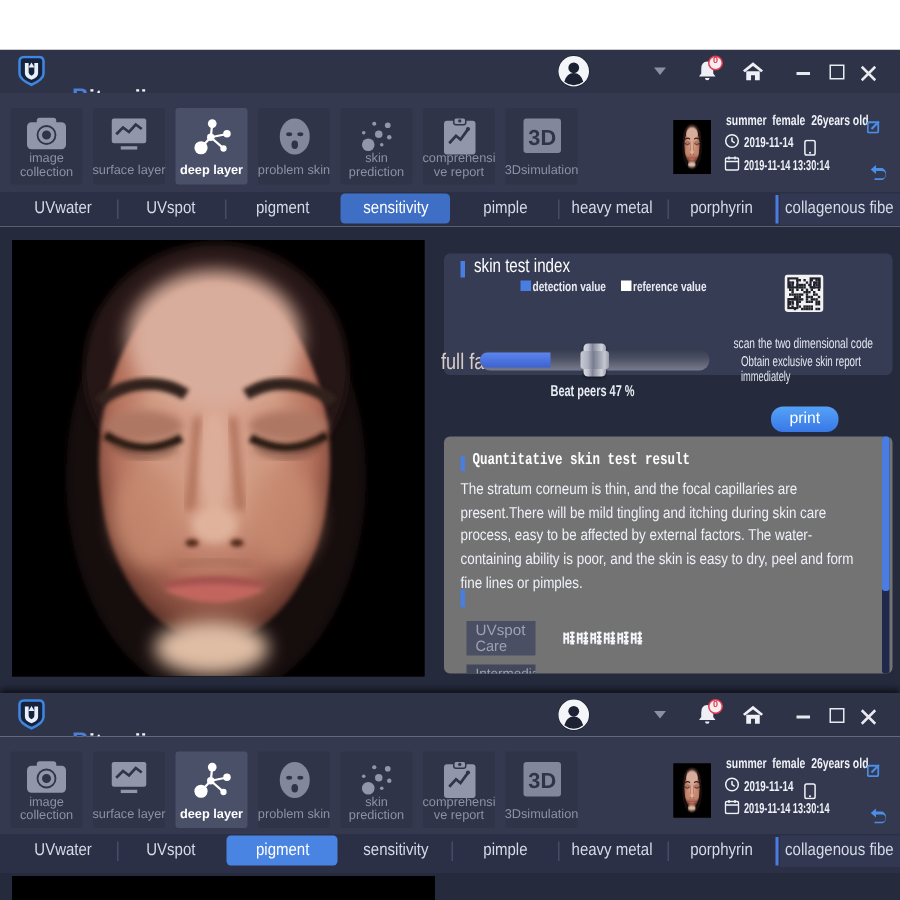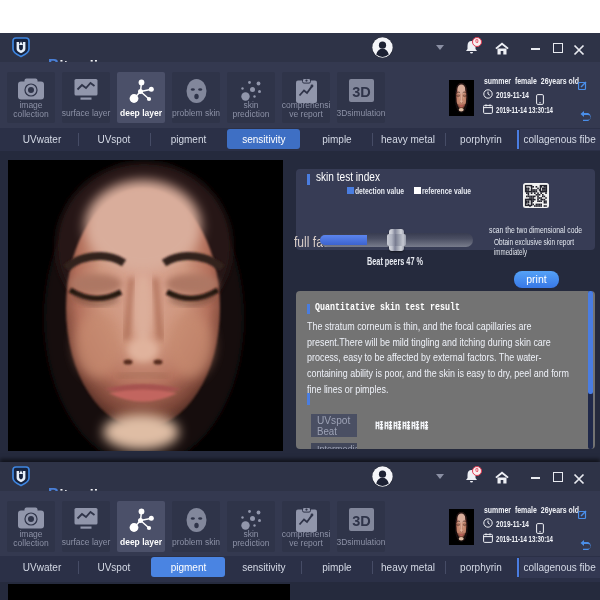--- a/index.html
+++ b/index.html
@@ -432,21 +432,21 @@
       <div class="fill"></div>
       <div class="handle"></div>
       <div class="leg" style="left:71px; top:86px; font-size:10.5px;"><span class="sx" id="t_bp" style="transform: scaleX(0.695247);">Beat peers 47 %</span></div>
     </div>
 
     <div class="card" id="card2" style="top:140px; height:158px;">
       <div class="bluebar" style="left:11px; top:13px; height:10px;"></div>
       <div class="h1 mono" style="left:19px; top:10px; font-size:11px;"><span class="sx" id="t_quant" style="transform: scaleX(0.757427);">Quantitative skin test result</span></div>
       <div class="para" id="t_para" style="transform: scaleX(0.850693);">The stratum corneum is thin, and the focal capillaries are<br>present.There will be mild tingling and itching during skin care<br>process, easy to be affected by external factors. The water-<br>containing ability is poor, and the skin is easy to dry, peel and form<br>fine lines or pimples.</div>
       <div class="bluebar" style="left:11px; top:102px; height:12px;"></div>
-      <div class="ptile" style="top:123px; height:23px;"><span class="sx" id="t_pc" style="transform: scaleX(1.01587);">UVspot</span><br><span class="sx" id="t_pc2" style="transform: scaleX(0.9683);">Beat</span></div>
+      <div class="ptile" style="top:123px; height:23px;"><span class="sx" id="t_pc" style="transform: scaleX(1.01587);">UVspot</span><br><span class="sx" id="t_pc2" style="transform: scaleX(0.9683);">Care</span></div>
       <svg style="position:absolute; left:79px; top:129px;" width="54" height="10" id="cjk1">
           <g stroke="#f5f7fb" stroke-width="1.3" fill="none">
    <path d="M1.2 1.6 v7.6 M1.2 3 h2.6 M1.2 5.6 h2.6 M3.8 1.6 v7.6"></path>
    <path d="M5 1.8 h3 M6.5 1 v8.2 M5 4.6 h3 M5.2 9 h2.6"></path>
    <path d="M5 7 l1 1 M8 7 l-1 1"></path>
   </g>
           <g stroke="#f5f7fb" stroke-width="1.3" fill="none">
    <path d="M10.2 1.6 v7.6 M10.2 3 h2.6 M10.2 5.6 h2.6 M12.8 1.6 v7.6"></path>
    <path d="M14 2.4 h3 M15.5 1 v8.2 M14 5.3999999999999995 h3 M14.2 9 h2.6"></path>
    <path d="M14 7 l1 1 M17 7 l-1 1"></path>

